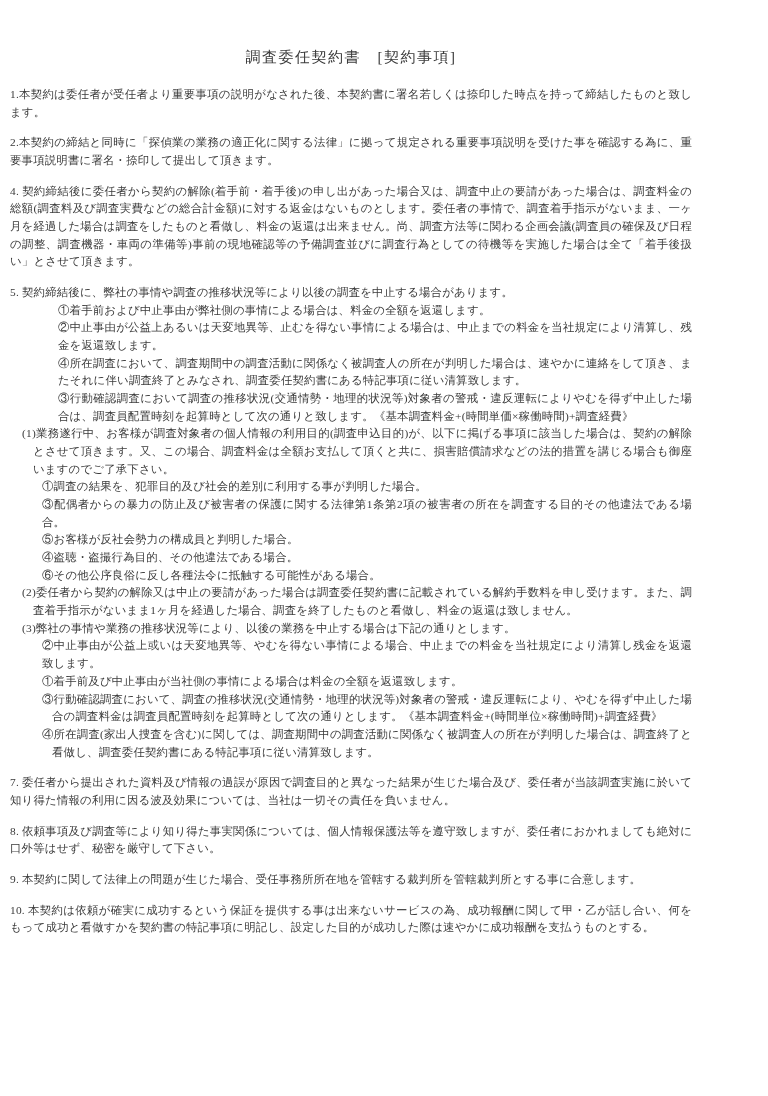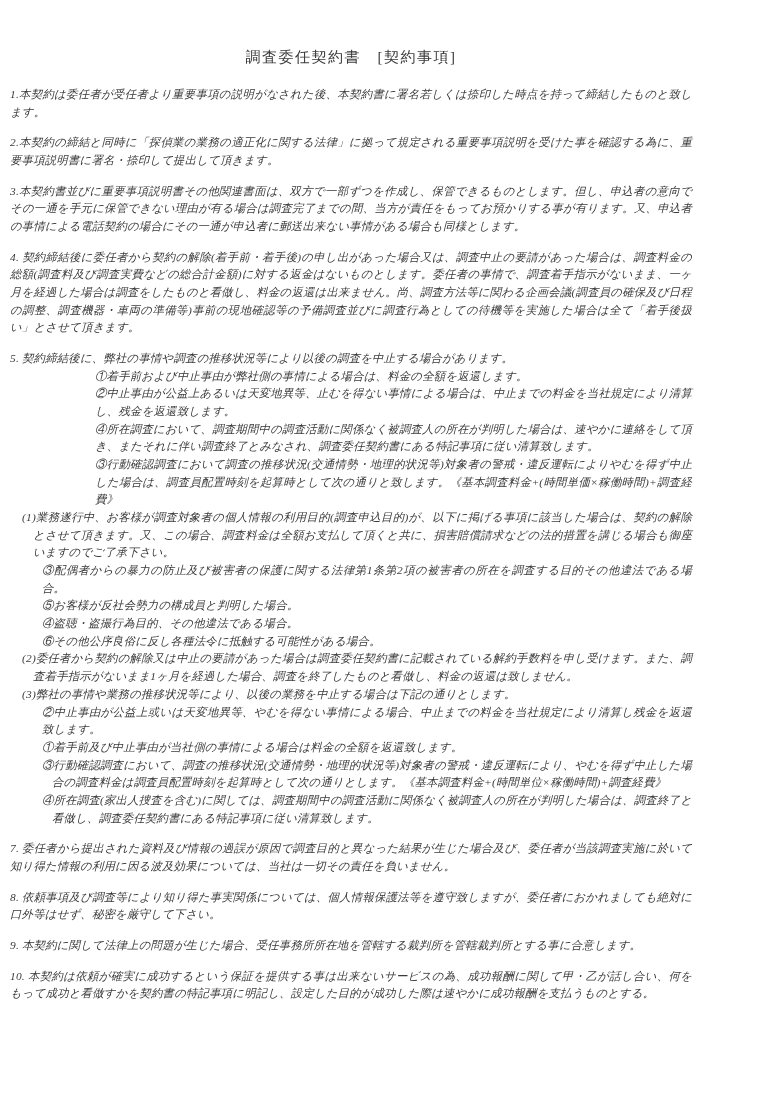--- a/index.html
+++ b/index.html
@@ -26,51 +26,50 @@
     letter-spacing: 1.5px;
     margin: 0;
     padding: 48px 0 6px 0;
   }
   p {
     margin: 0;
     font-size: 11.4px;
     line-height: 1.55;
     text-align: justify;
     letter-spacing: 0.2px;
-    font-style: italic;
   }
   
   .l0 { margin-top: 13px; }
   
-  .l1 { margin-left: 85px; }
+  .l1 { margin-left: 48px; }
   
   .l2 { margin-left: 23px; text-indent: -11px; }
   
   .l3 { margin-left: 32px; }
   
   .l3h { margin-left: 42px; text-indent: -10px; }
 </style>
 </head>
 <body>
 
 <div class="doc">
   <h1 class="title">調査委任契約書　[契約事項]</h1>
 
   <p class="l0">1.本契約は委任者が受任者より重要事項の説明がなされた後、本契約書に署名若しくは捺印した時点を持って締結したものと致します。</p>
   <p class="l0">2.本契約の締結と同時に「探偵業の業務の適正化に関する法律」に拠って規定される重要事項説明を受けた事を確認する為に、重要事項説明書に署名・捺印して提出して頂きます。</p>
-  <p class="l0">3.本契約書並びに重要事項説明書その他関連書面は、双方で一部ずつを作成し、保管できるものとします。但し、申込者の意向でその一通を手元に保管できない理由が有る場合は調査完了までの間、当方が責任をもってお預かりする事が有ります。又、申込者の事情による電話契約の場合にその一通が申込者に郵送出来ない事情がある場合も同様とします。</p>
   <p class="l0">4. 契約締結後に委任者から契約の解除(着手前・着手後)の申し出があった場合又は、調査中止の要請があった場合は、調査料金の総額(調査料及び調査実費などの総合計金額)に対する返金はないものとします。委任者の事情で、調査着手指示がないまま、一ヶ月を経過した場合は調査をしたものと看做し、料金の返還は出来ません。尚、調査方法等に関わる企画会議(調査員の確保及び日程の調整、調査機器・車両の準備等)事前の現地確認等の予備調査並びに調査行為としての待機等を実施した場合は全て「着手後扱い」とさせて頂きます。</p>
 
   <p class="l0">5. 契約締結後に、弊社の事情や調査の推移状況等により以後の調査を中止する場合があります。</p>
   <p class="l1">①着手前および中止事由が弊社側の事情による場合は、料金の全額を返還します。</p>
   <p class="l1">②中止事由が公益上あるいは天変地異等、止むを得ない事情による場合は、中止までの料金を当社規定により清算し、残金を返還致します。</p>
   <p class="l1">④所在調査において、調査期間中の調査活動に関係なく被調査人の所在が判明した場合は、速やかに連絡をして頂き、またそれに伴い調査終了とみなされ、調査委任契約書にある特記事項に従い清算致します。</p>
   <p class="l1">③行動確認調査において調査の推移状況(交通情勢・地理的状況等)対象者の警戒・違反運転によりやむを得ず中止した場合は、調査員配置時刻を起算時として次の通りと致します。《基本調査料金+(時間単価×稼働時間)+調査経費》</p>
 
   <p class="l2">(1)業務遂行中、お客様が調査対象者の個人情報の利用目的(調査申込目的)が、以下に掲げる事項に該当した場合は、契約の解除とさせて頂きます。又、この場合、調査料金は全額お支払して頂くと共に、損害賠償請求などの法的措置を講じる場合も御座いますのでご了承下さい。</p>
+  <p class="l3">①調査の結果を、犯罪目的及び社会的差別に利用する事が判明した場合。</p>
   <p class="l3">③配偶者からの暴力の防止及び被害者の保護に関する法律第1条第2項の被害者の所在を調査する目的その他違法である場合。</p>
   <p class="l3">⑤お客様が反社会勢力の構成員と判明した場合。</p>
   <p class="l3">④盗聴・盗撮行為目的、その他違法である場合。</p>
   <p class="l3">⑥その他公序良俗に反し各種法令に抵触する可能性がある場合。</p>
   <p class="l2">(2)委任者から契約の解除又は中止の要請があった場合は調査委任契約書に記載されている解約手数料を申し受けます。また、調査着手指示がないまま1ヶ月を経過した場合、調査を終了したものと看做し、料金の返還は致しません。</p>
   <p class="l2">(3)弊社の事情や業務の推移状況等により、以後の業務を中止する場合は下記の通りとします。</p>
   <p class="l3">②中止事由が公益上或いは天変地異等、やむを得ない事情による場合、中止までの料金を当社規定により清算し残金を返還致します。</p>
   <p class="l3">①着手前及び中止事由が当社側の事情による場合は料金の全額を返還致します。</p>
   <p class="l3h">③行動確認調査において、調査の推移状況(交通情勢・地理的状況等)対象者の警戒・違反運転により、やむを得ず中止した場合の調査料金は調査員配置時刻を起算時として次の通りとします。《基本調査料金+(時間単位×稼働時間)+調査経費》</p>
   <p class="l3h">④所在調査(家出人捜査を含む)に関しては、調査期間中の調査活動に関係なく被調査人の所在が判明した場合は、調査終了と看做し、調査委任契約書にある特記事項に従い清算致します。</p>

